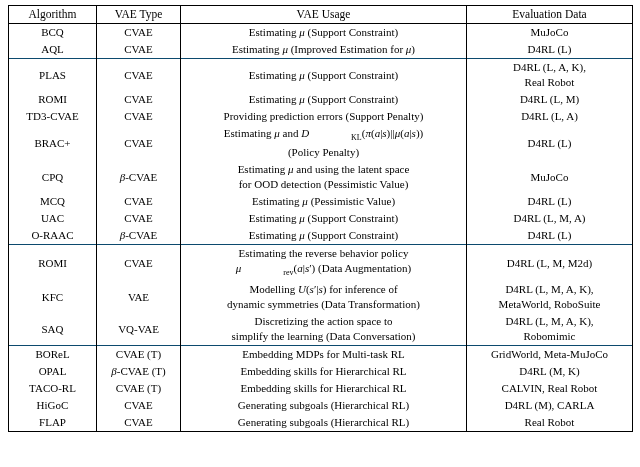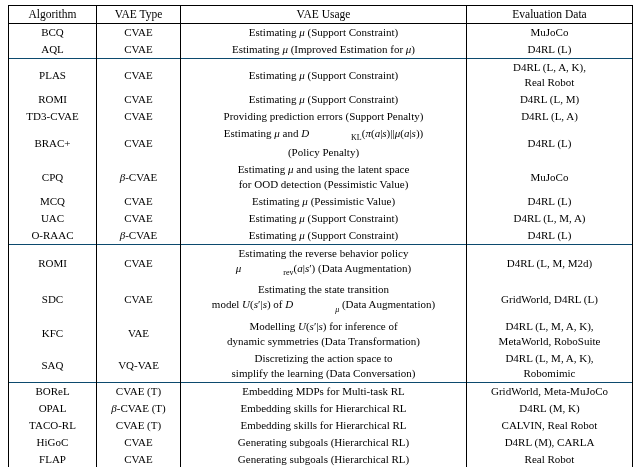--- a/index.html
+++ b/index.html
@@ -126,26 +126,20 @@
           <td>Estimating <i>μ</i> (Support Constraint)</td>
           <td>D4RL (L)</td>
         </tr>
         <tr>
           <td>ROMI</td>
           <td>CVAE</td>
           <td>Estimating the reverse behavior policy<br><i>μ</i><sub>rev</sub>(<i>a</i>|<i>s</i>′) (Data Augmentation)</td>
           <td>D4RL (L, M, M2d)</td>
         </tr>
         <tr>
-          <td>SDC</td>
-          <td>CVAE</td>
-          <td>Estimating the state transition<br>model <i>U</i>(<i>s</i>′|<i>s</i>) of <i>D</i><sub><i>μ</i></sub> (Data Augmentation)</td>
-          <td>GridWorld, D4RL (L)</td>
-        </tr>
-        <tr>
           <td>KFC</td>
           <td>VAE</td>
           <td>Modelling <i>U</i>(<i>s</i>′|<i>s</i>) for inference of<br>dynamic symmetries (Data Transformation)</td>
           <td>D4RL (L, M, A, K),<br>MetaWorld, RoboSuite</td>
         </tr>
         <tr class="group-end">
           <td>SAQ</td>
           <td>VQ-VAE</td>
           <td>Discretizing the action space to<br>simplify the learning (Data Conversation)</td>
           <td>D4RL (L, M, A, K),<br>Robomimic</td>

